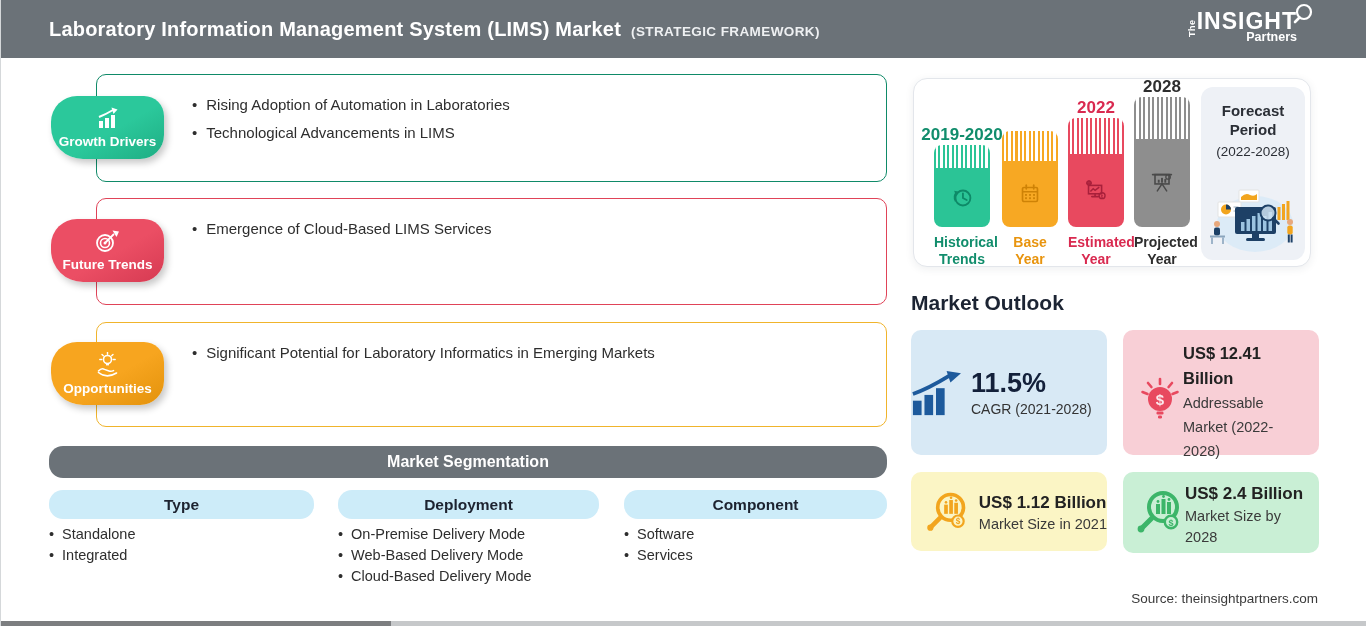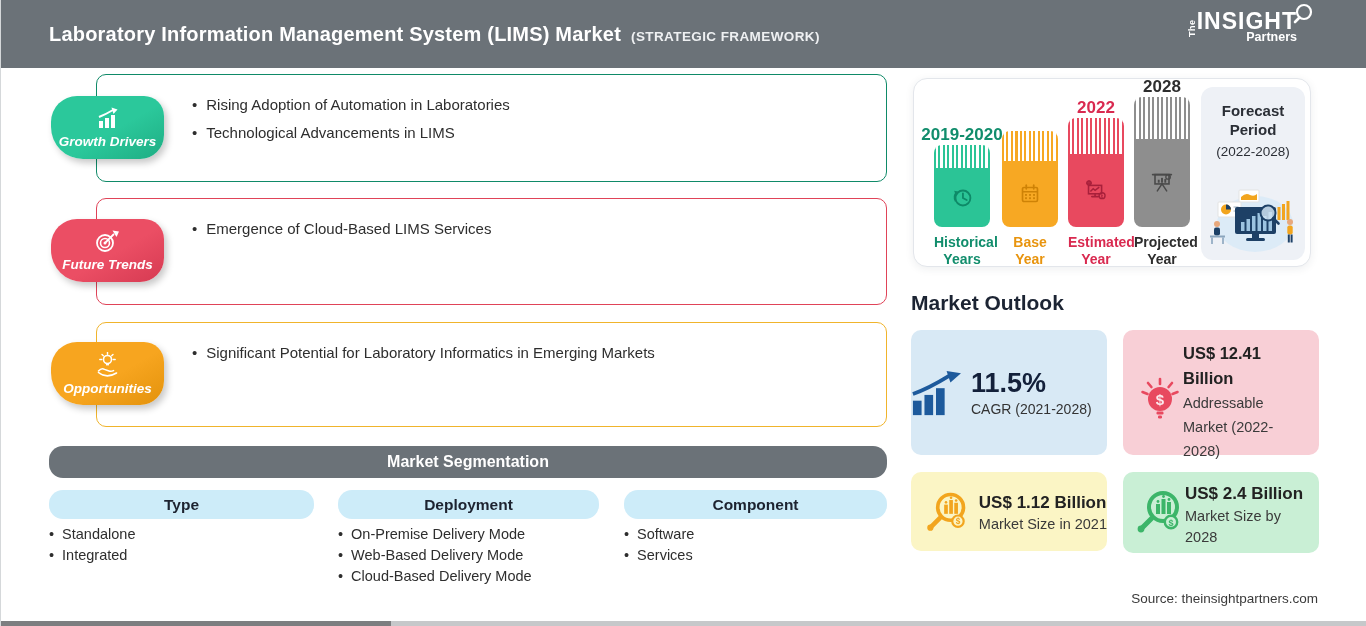--- a/index.html
+++ b/index.html
@@ -1,20 +1,20 @@
 <!DOCTYPE html>
 <html><head>
 <meta charset="utf-8">
 <style>
   html,body{margin:0;padding:0;background:#fff;}
   .stage{position:relative;width:1366px;height:626px;background:#ffffff;overflow:hidden;
          font-family:"Liberation Sans","DejaVu Sans",sans-serif;border-left:1px solid #d5d8da;}
 
   
-  .hdr{position:absolute;left:0;top:0;width:1366px;height:68px;background:#6B7278;
+  .hdr{position:absolute;left:0;top:0;width:1366px;height:58px;background:#6B7278;
        display:flex;align-items:center;}
   .hdr-titles{display:flex;align-items:baseline;margin-left:48px;}
   .hdr-title{font-size:20px;font-weight:bold;color:#ffffff;letter-spacing:.2px;}
   .hdr-sub{font-size:13.5px;font-weight:600;color:#eef0f2;margin-left:10px;letter-spacing:.4px;}
   .logo{position:absolute;right:52px;top:9px;display:flex;align-items:flex-start;color:#fff;}
   .logo-the{font-size:9px;font-weight:bold;transform:rotate(-90deg) translateX(-6px);
             transform-origin:center;width:10px;margin-top:12px;letter-spacing:.5px;}
   .logo-main{position:relative;padding-right:18px;}
   .logo-insight{font-size:23px;font-weight:bold;letter-spacing:1px;line-height:24px;}
   .logo-partners{display:block;text-align:right;font-size:12.5px;font-weight:bold;margin-top:-3px;}
@@ -28,21 +28,21 @@
   .fw-box ul{list-style:none;margin:0;padding:20px 24px 0 95px;}
   .fw-box li{font-size:15px;color:#2E2E2E;margin-bottom:9px;line-height:19px;}
   .fw-box li::before{content:"•";margin-right:9px;}
 
   .fw-badge{position:absolute;left:50px;width:113px;height:63px;z-index:2;
             border-radius:26px 20px 24px 32px;display:flex;flex-direction:column;
             align-items:center;justify-content:center;color:#fff;}
   .badge-1{top:96px;background:linear-gradient(150deg,#2BC89B 55%,#1EAD83);box-shadow:3px 4px 7px rgba(0,0,0,.22);}
   .badge-2{top:219px;background:linear-gradient(150deg,#EB4E64 55%,#D63A52);box-shadow:3px 4px 7px rgba(0,0,0,.22);}
   .badge-3{top:342px;background:linear-gradient(150deg,#F7A51F 55%,#E3920C);box-shadow:3px 4px 7px rgba(0,0,0,.22);}
-  .blabel{font-size:13.5px;font-weight:bold;margin-top:2px;white-space:nowrap;font-style:italic;}
+  .blabel{font-size:13.5px;font-weight:bold;margin-top:2px;white-space:nowrap;}
 
   
   .seg-bar{position:absolute;left:48px;top:446px;width:838px;height:32px;background:#6B7278;
            border-radius:14px;color:#fff;font-size:16px;font-weight:bold;
            display:flex;align-items:center;justify-content:center;}
   .seg-head{position:absolute;top:490px;height:29px;background:#CDECF9;border-radius:14px;
             color:#1D2330;font-size:15.5px;font-weight:bold;
             display:flex;align-items:center;justify-content:center;}
   .seg-head-1{left:48px;width:265px;}
   .seg-head-2{left:337px;width:261px;}
@@ -231,21 +231,21 @@
           <svg width="28" height="28" viewBox="0 0 30 30">
             <circle cx="16" cy="15" r="8" fill="none" stroke="#0E8A68" stroke-width="2"></circle>
             <path d="M16 10 L16 15 L20 17.2" fill="none" stroke="#0E8A68" stroke-width="2" stroke-linecap="round"></path>
             <path d="M8.3 18.5 A8 8 0 0 1 9.6 8.8" fill="none" stroke="#0E8A68" stroke-width="2"></path>
             <polygon points="6.6,7.2 11.8,8.2 8.4,12.2" fill="#0E8A68"></polygon>
           </svg>
         </div>
       </div>
       <div class="tl-label">
         <div>Historical</div>
-        <div>Years</div>
+        <div>Trends</div>
       </div>
     </div>
 
     <div class="tl-col tl-col-2">
       <div class="tl-year">2021</div>
       <div class="tl-bar">
         <div class="tl-stripes"></div>
         <div class="tl-solid">
           <svg width="28" height="28" viewBox="0 0 30 30">
             <rect x="7" y="8" width="16" height="15" rx="1.5" fill="none" stroke="#CE8206" stroke-width="1.8"></rect>

